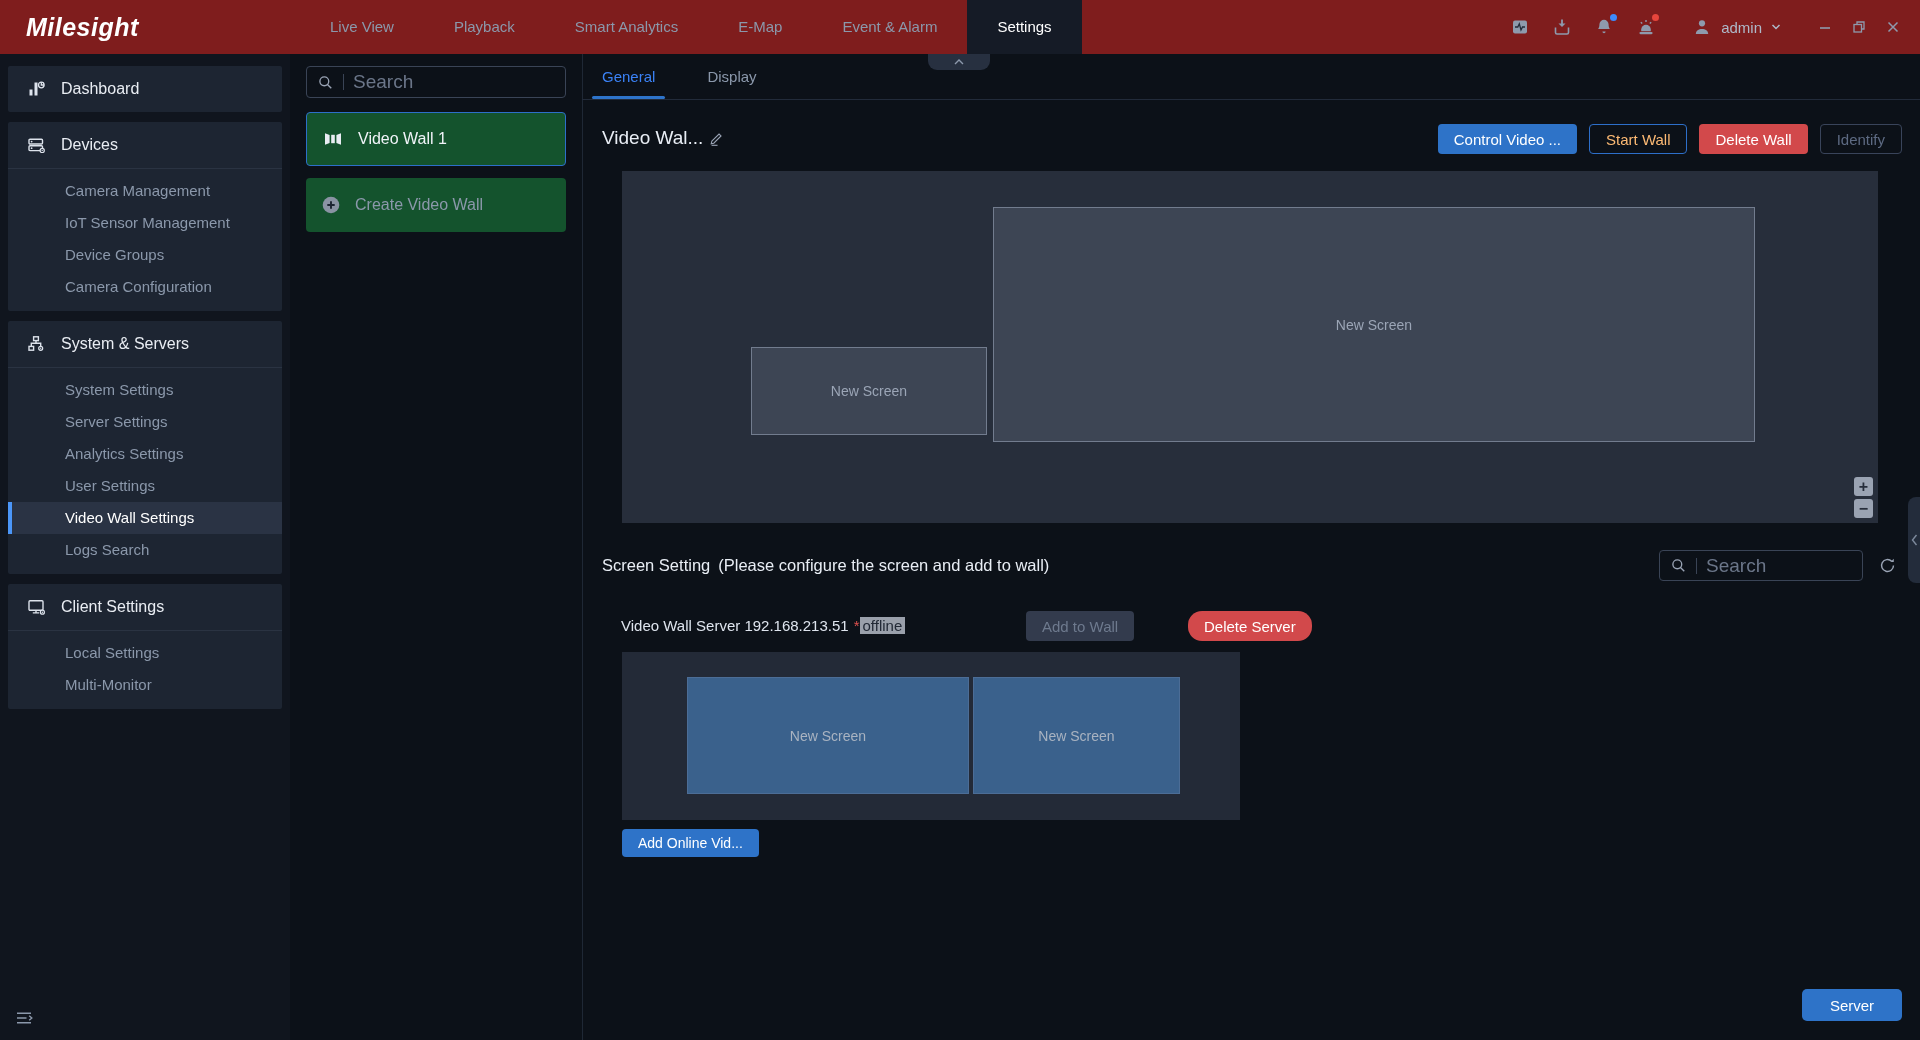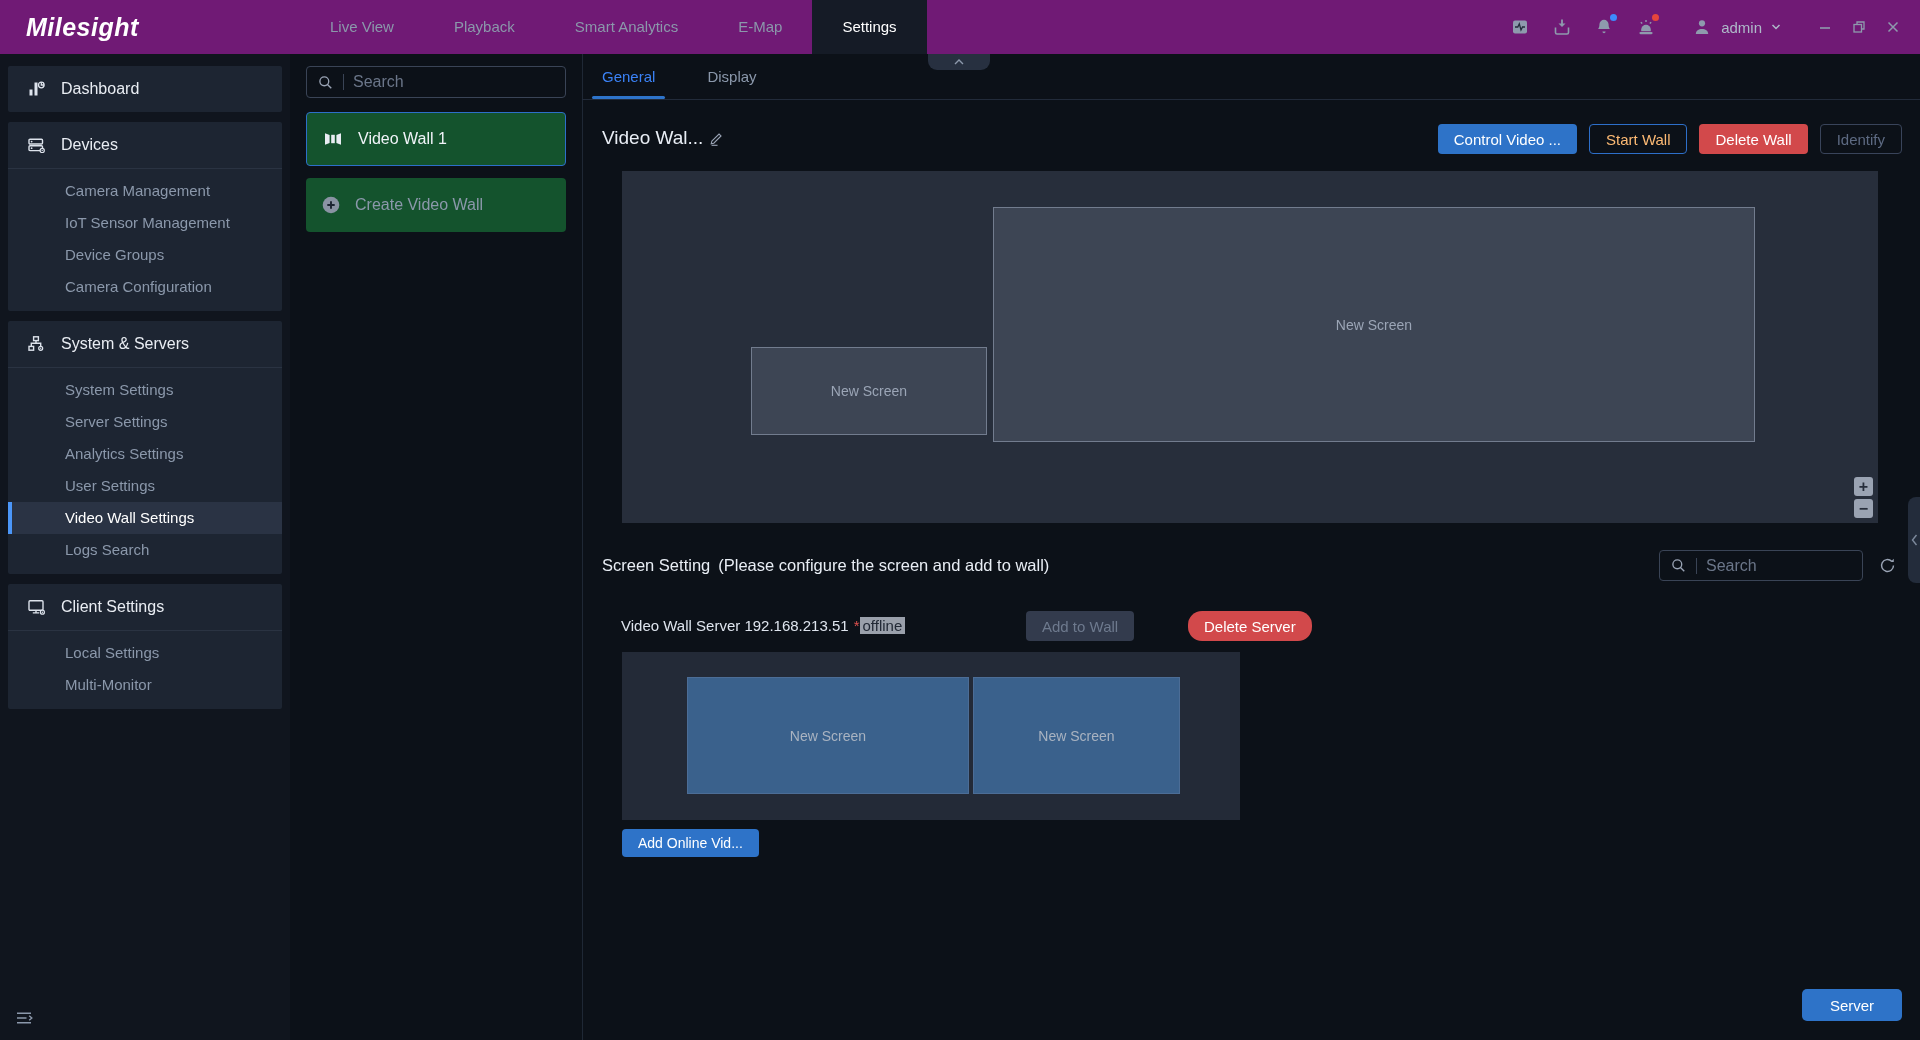--- a/index.html
+++ b/index.html
@@ -1,20 +1,20 @@
 <!DOCTYPE html>
 <html><head>
 <meta charset="utf-8">
 <style>
   * { margin:0; padding:0; box-sizing:border-box; }
   html,body { width:1920px; height:1040px; background:#0c1118; font-family:"Liberation Sans", sans-serif; overflow:hidden; }
   #page { position:relative; width:1920px; height:1040px; background:#0c1118; color:#c7cfdc; }
 
   
-  .topbar { position:absolute; left:0; top:0; width:1920px; height:54px; background:#701a75; display:flex; align-items:center; z-index:20; }
+  .topbar { position:absolute; left:0; top:0; width:1920px; height:54px; background:#7f1d1d; display:flex; align-items:center; z-index:20; }
   .logo { margin-left:26px; font-style:italic; font-weight:700; font-size:25px; color:#ffffff; letter-spacing:.5px; }
   .nav { position:absolute; left:300px; top:0; height:54px; display:flex; }
   .nav-item { padding:0 30px; line-height:54px; font-size:15px; color:#8b98ab; cursor:pointer; }
   .nav-item.active { background:#151b26; color:#ffffff; }
   .topbar-right { margin-left:auto; display:flex; align-items:center; gap:20px; margin-right:20px; }
   .tb-icon { position:relative; width:22px; height:22px; color:#8e9aad; display:flex; align-items:center; justify-content:center; }
   .badge-dot { position:absolute; top:-2px; right:-2px; width:7px; height:7px; border-radius:50%; }
   .dot-blue { background:#3d8bfd; }
   .dot-red  { background:#e6453c; }
   .userbox { display:flex; align-items:center; gap:8px; color:#aeb9c9; font-size:15px; margin-left:14px; }
@@ -31,21 +31,21 @@
   .sitem { height:32px; line-height:32px; padding-left:57px; font-size:15px; color:#8b98ab; cursor:pointer; position:relative; }
   .sitem.active { background:#2a3344; color:#ffffff; }
   .sitem.active::before { content:""; position:absolute; left:0; top:0; bottom:0; width:4px; background:#4b96f8; }
   .sidebar-foot-icon { position:absolute; left:14px; top:954px; color:#8b98ab; cursor:pointer; }
 
   
   .wall-col { position:absolute; left:290px; top:54px; width:292px; bottom:0; }
   .vdivider { position:absolute; left:582px; top:54px; bottom:0; width:1px; background:#1f2835; }
   .search-box { display:flex; align-items:center; gap:9px; height:32px; border:1px solid #3a4456; border-radius:4px; background:transparent; padding:0 10px; }
   .search-box .sep { width:1px; height:16px; background:#3a4456; }
-  .search-box input { flex:1; min-width:0; background:transparent; border:none; outline:none; color:#c6cedb; font-size:16px; font-family:"Liberation Sans",sans-serif; }
+  .search-box input { flex:1; min-width:0; background:transparent; border:none; outline:none; color:#c6cedb; font-size:19px; font-family:"Liberation Sans",sans-serif; }
   .search-box input::placeholder { color:#6b7689; }
   .wall-search { position:absolute; left:16px; top:12px; width:260px; }
   .wall-item { position:absolute; left:16px; width:260px; height:54px; background:#14532d; border-radius:4px; display:flex; align-items:center; gap:14px; padding-left:15px; font-size:16px; cursor:pointer; }
   .wall-item.selected { top:58px; border:1px solid #2d6fc9; color:#f0f3f8; }
   .wall-item.create { top:124px; color:#8b98ab; }
 
   
   .tabbar { position:absolute; left:582px; top:54px; right:0; height:46px; border-bottom:1px solid #222b3a; display:flex; align-items:stretch; gap:52px; padding-left:20px; }
   .tab { position:relative; line-height:46px; font-size:15px; color:#8b98ab; cursor:pointer; }
   .tab.active { color:#3b82f6; }
@@ -98,20 +98,21 @@
 
 <div id="page">
 
   <div class="topbar">
     <div class="logo">Milesight</div>
     <div class="nav">
       <div class="nav-item">Live View</div>
       <div class="nav-item">Playback</div>
       <div class="nav-item">Smart Analytics</div>
       <div class="nav-item">E-Map</div>
+      <div class="nav-item">Event &amp; Alarm</div>
       <div class="nav-item active">Settings</div>
     </div>
     <div class="topbar-right">
       <div class="tb-icon">
         <svg width="20" height="20" viewBox="0 0 20 20">
             <rect x="3" y="3.5" width="14" height="13" rx="2" fill="currentColor"></rect>
             <polyline points="5,10 7.8,10 9.3,6.8 11,13 12.5,10 15,10" fill="none" stroke="#232b3a" stroke-width="1.3"></polyline>
           </svg>
       </div>
       <div class="tb-icon">

